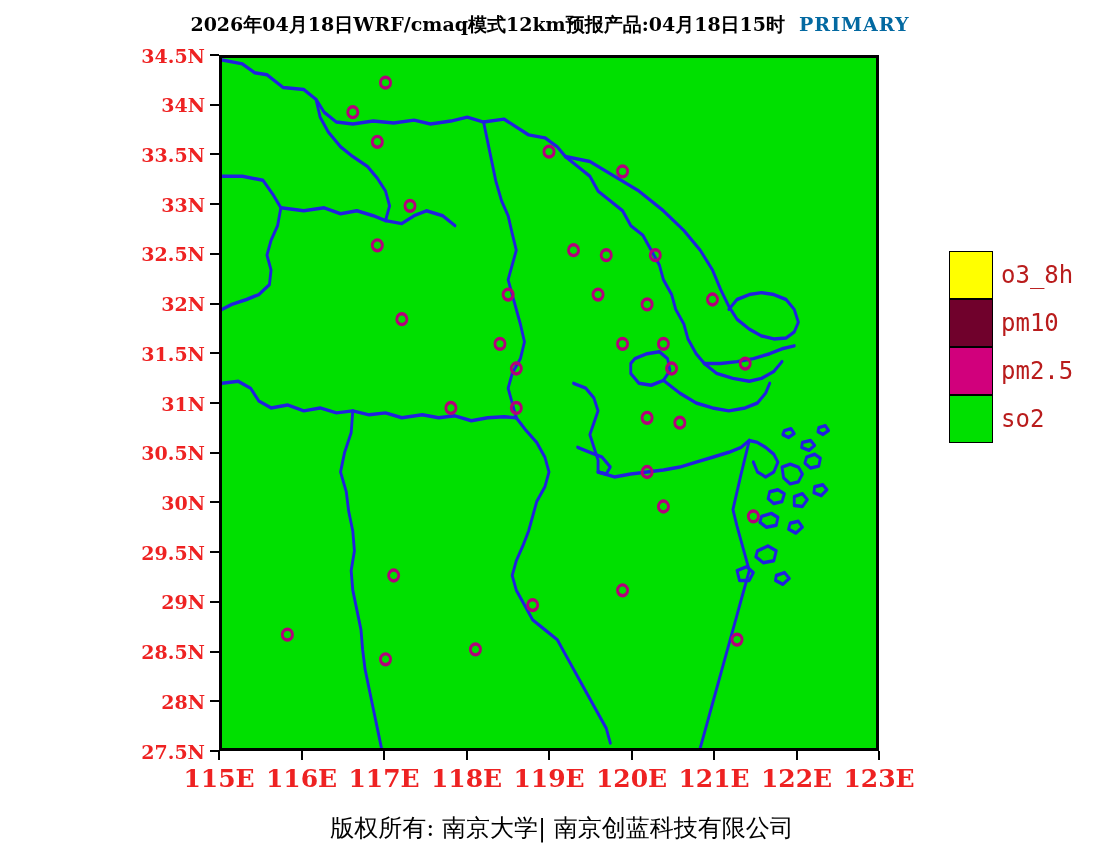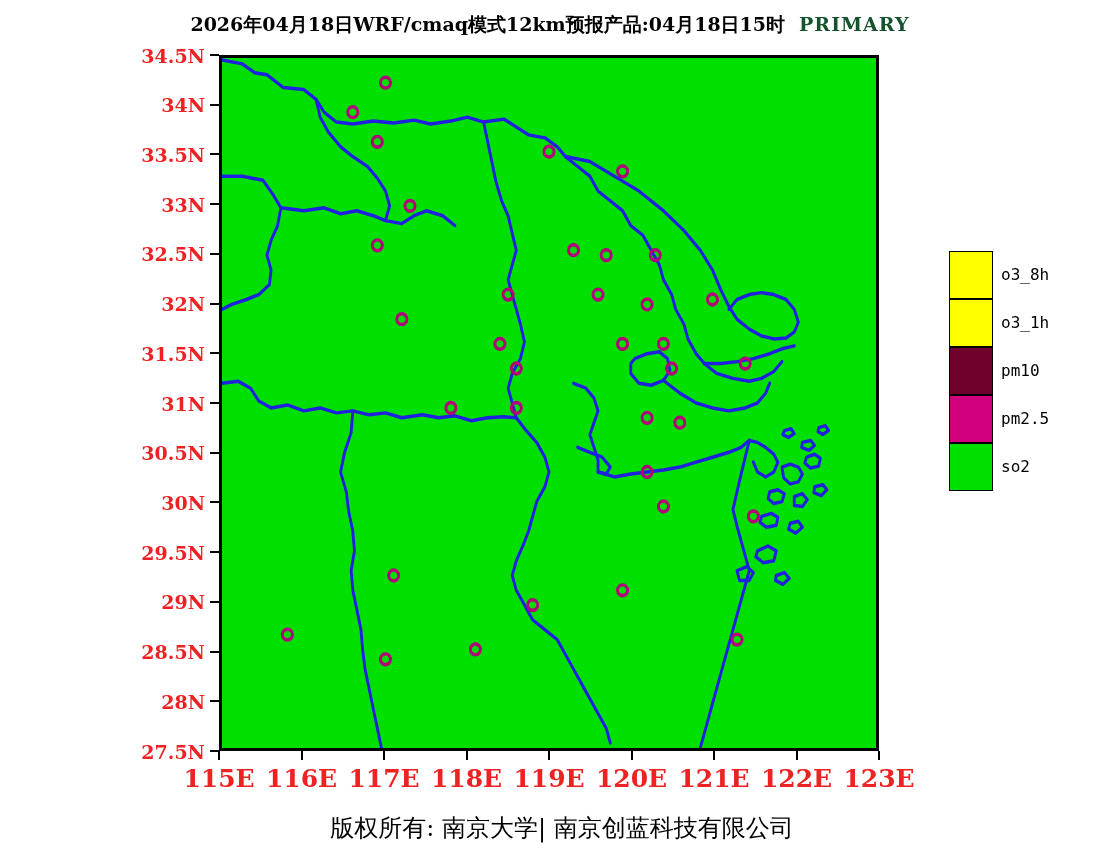--- a/index.html
+++ b/index.html
@@ -23,21 +23,21 @@
     width: 1100px;
     text-align: center;
     white-space: nowrap;
     font-family: "DejaVu Serif", "Liberation Serif", serif;
     font-size: 19px;
     font-weight: 700;
     letter-spacing: 0px;
     color: #000000;
   }
   #title-bar .primary-tag {
-    color: #14532d;
+    color: #0369a1;
     font-family: "DejaVu Serif", "Liberation Serif", serif;
     font-weight: 700;
     letter-spacing: 1px;
     margin-left: 14px;
   }
 
   
   #plot-frame {
     position: absolute;
     left: 219px;
@@ -120,22 +120,22 @@
     height: 48px;
     border: 1.5px solid #000000;
     box-sizing: border-box;
   }
   .legend-text {
     position: absolute;
     left: 52px;
     top: 50%;
     transform: translateY(-50%);
     font-family: "DejaVu Sans Mono", "Liberation Mono", monospace;
-    font-size: 16px;
-    color: #000000;
+    font-size: 24px;
+    color: #b91c1c;
     white-space: nowrap;
     line-height: 1;
   }
 
   
   #footer {
     position: absolute;
     left: 12px;
     top: 812px;
     width: 1100px;
@@ -401,24 +401,20 @@
       <div class="xtick-label">123E</div>
     </div>
   </div>
 
 <div id="legend">
     <div class="legend-row">
       <div class="legend-swatch" style="background: rgb(255, 255, 0);"></div>
       <div class="legend-text">o3_8h</div>
     </div>
     <div class="legend-row">
-      <div class="legend-swatch" style="background: rgb(255, 255, 0);"></div>
-      <div class="legend-text">o3_1h</div>
-    </div>
-    <div class="legend-row">
       <div class="legend-swatch" style="background: rgb(112, 1, 44);"></div>
       <div class="legend-text">pm10</div>
     </div>
     <div class="legend-row">
       <div class="legend-swatch" style="background: rgb(209, 0, 124);"></div>
       <div class="legend-text">pm2.5</div>
     </div>
     <div class="legend-row">
       <div class="legend-swatch" style="background: rgb(0, 224, 0);"></div>
       <div class="legend-text">so2</div>

